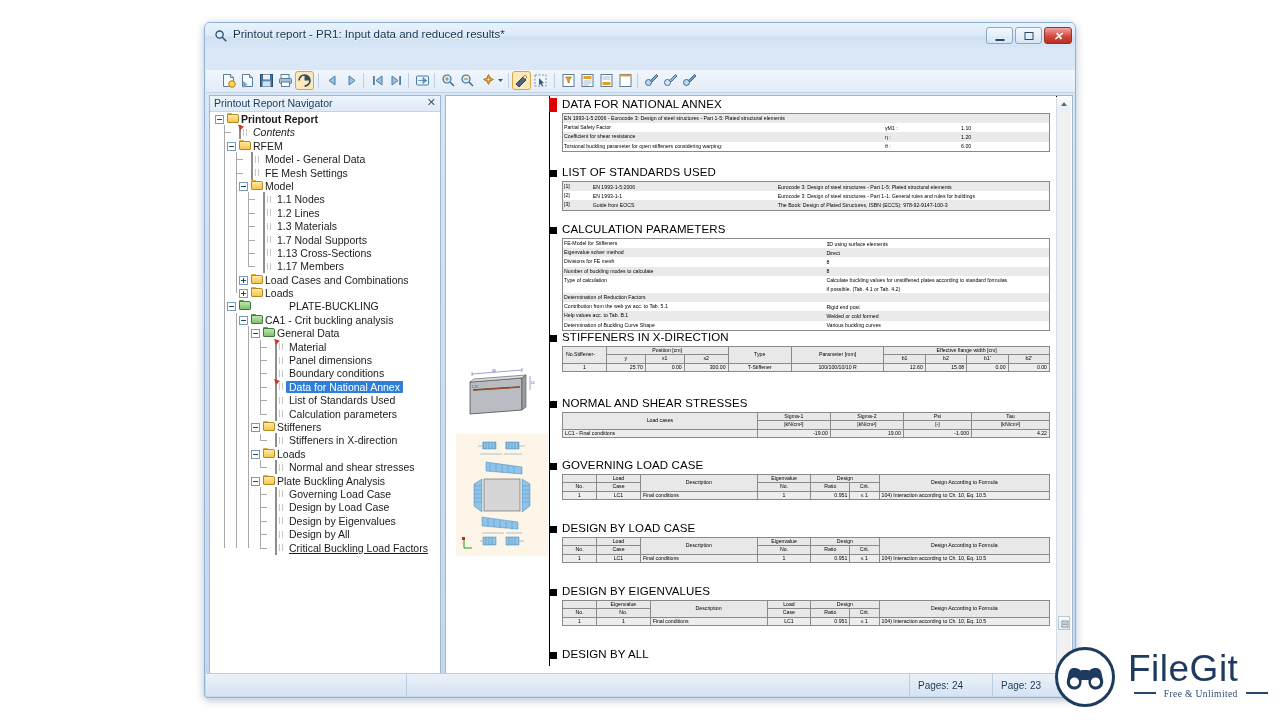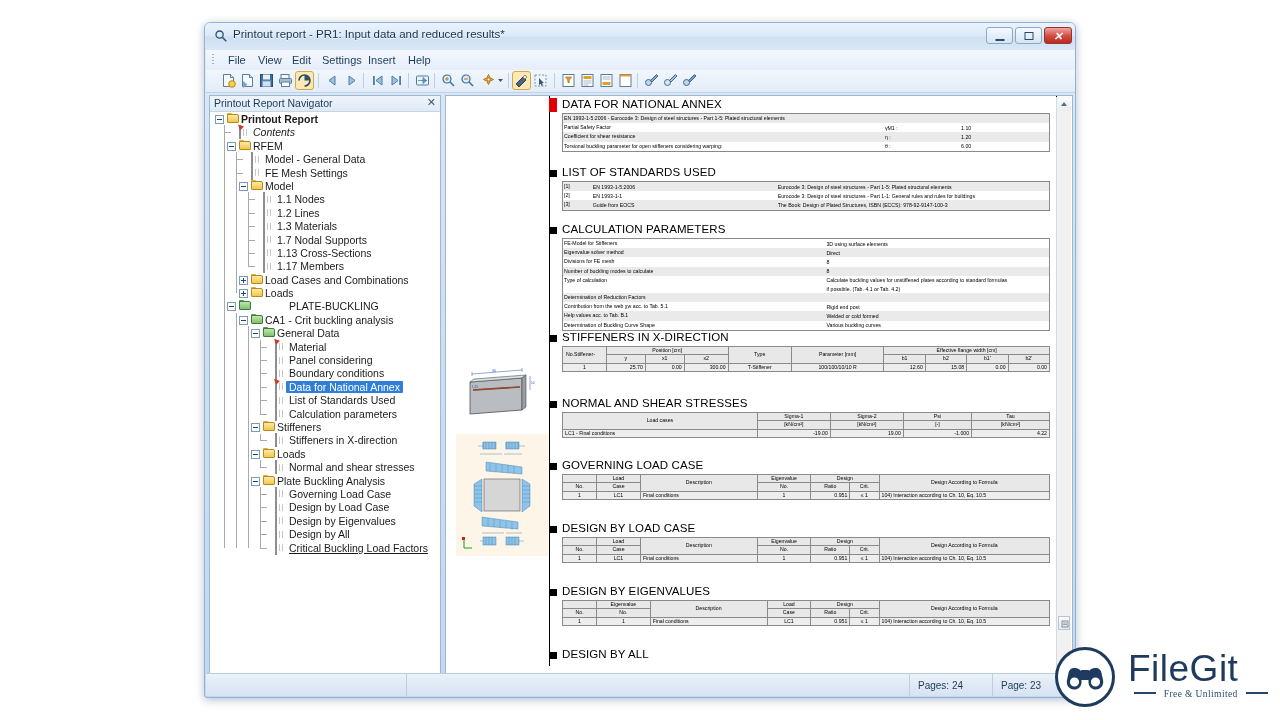--- a/index.html
+++ b/index.html
@@ -195,29 +195,20 @@
         <i class="g"></i>
       </div>
     <div class="winbtn" id="btn-max">
         <i class="g"></i>
       </div>
     <div class="winbtn" id="btn-close">
       <i class="g">✕</i>
     </div>
   </div>
 
-  <div id="menubar">
-    <span class="grip"></span>
-    <div class="menu-item" style="left:16px">File</div>
-    <div class="menu-item" style="left:46px">View</div>
-    <div class="menu-item" style="left:80px">Edit</div>
-    <div class="menu-item" style="left:110px">Settings</div>
-    <div class="menu-item" style="left:156px">Insert</div>
-    <div class="menu-item" style="left:196px">Help</div>
-  </div>
 
   <div id="toolbar">
 
     <div class="tb-btn" style="left:14px">
       <svg width="17" height="17" viewBox="0 0 17 17">
         <path d="M3.5 2.5h7l3 3v9h-10z" fill="#f3fbff" stroke="#5b7d9a"></path>
         <path d="M10.5 2.5v3h3" fill="#cfe6f5" stroke="#5b7d9a"></path>
         <circle cx="12" cy="12" r="3.3" fill="#ffd24a" stroke="#b38412"></circle>
       </svg>
     </div>
@@ -462,21 +453,21 @@
           <span class="txt" style="left: 67px;">General Data</span>
         </div>
         <div class="row">
           <span class="elbow" style="left: 50px;"></span>
           <span class="ico" style="left: 65px;"><span class="t-ico red"><i class="pin"></i></span></span>
           <span class="txt" style="left: 79px;">Material</span>
         </div>
         <div class="row">
           <span class="elbow" style="left: 50px;"></span>
           <span class="ico" style="left: 65px;"><span class="t-ico"></span></span>
-          <span class="txt" style="left: 79px;">Panel considering</span>
+          <span class="txt" style="left: 79px;">Panel dimensions</span>
         </div>
         <div class="row">
           <span class="elbow" style="left: 50px;"></span>
           <span class="ico" style="left: 65px;"><span class="t-ico"></span></span>
           <span class="txt" style="left: 79px;">Boundary conditions</span>
         </div>
         <div class="row sel">
           <span class="elbow" style="left: 50px;"></span>
           <span class="ico" style="left: 65px;"><span class="t-ico red"><i class="pin"></i></span></span>
           <span class="txt" style="left: 79px;">Data for National Annex</span>

